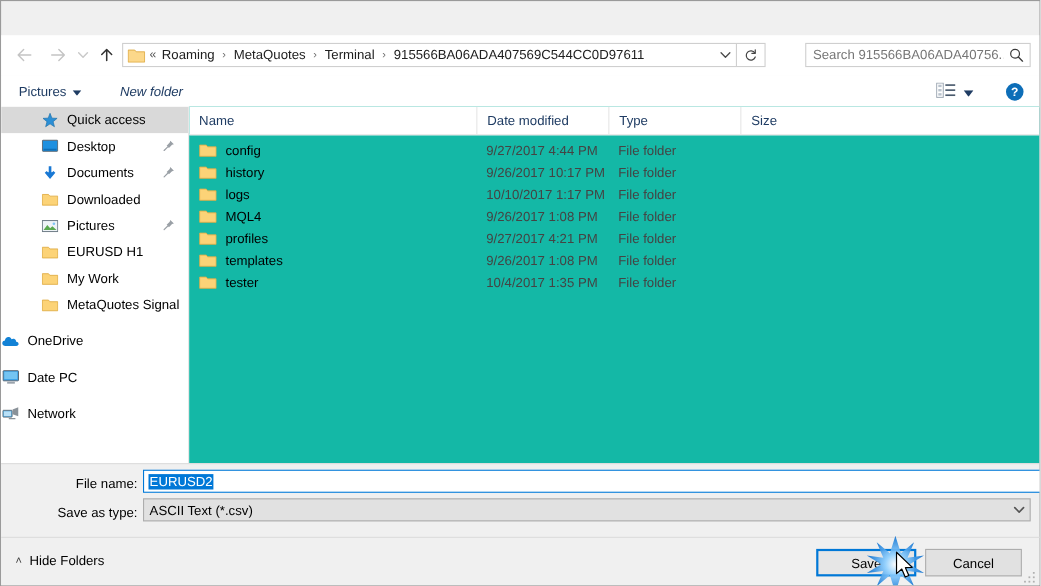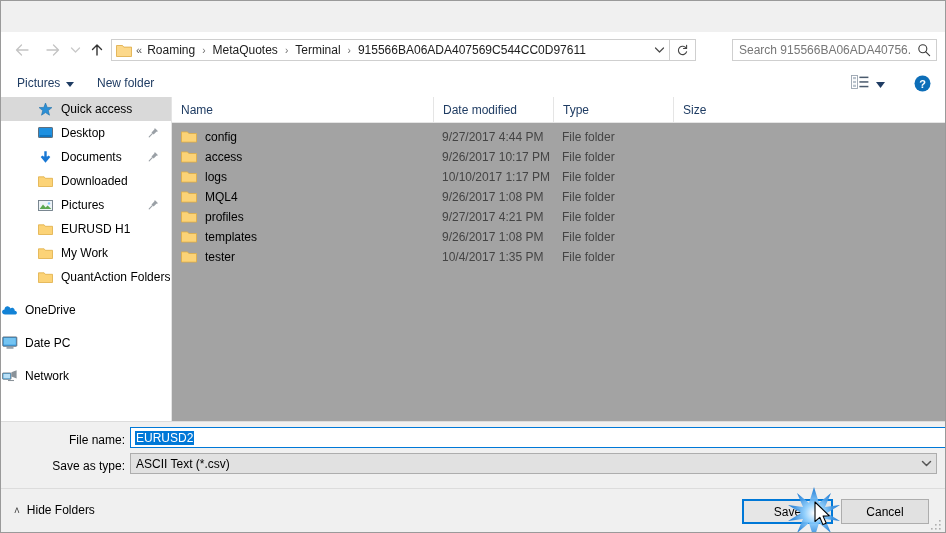--- a/index.html
+++ b/index.html
@@ -122,21 +122,21 @@
     width: 100%; height: 28px;
     background: #ffffff;
     border-bottom: 1px solid #e5e5e5;
   }
   .tb-item {
     position: absolute; top: 5px;
     font-size: 12px; color: #1f3c63;
     display: flex; align-items: center; height: 18px;
   }
   .tb-organize { left: 16px; }
-  .tb-newfolder { left: 96px; }
+  .tb-newfolder { left: 108px; font-style: italic; }
   .tb-caret { margin-left: 6px; }
   .tb-view {
     position: absolute; left: 850px; top: 6px;
     display: flex; align-items: center; gap: 7px;
   }
   .tb-help {
     position: absolute; left: 913px; top: 6px;
     width: 17px; height: 17px;
   }
 
@@ -172,21 +172,21 @@
   .side-pin {
     position: absolute; right: 12px; top: 6px;
     width: 11px; height: 11px;
   }
   .side-gap { height: 9px; }
 
   
   .filelist {
     position: absolute; left: 171px; top: 0;
     right: 0; height: 100%;
-    background: #a3a3a3;
+    background: #14b8a6;
     overflow: hidden;
   }
   .col-head {
     position: relative;
     height: 25px;
     border-bottom: 1px solid #e5e5e5;
     background: #fff;
   }
   .col-head .ch {
     position: absolute; top: 0;
@@ -503,21 +503,21 @@
         </span>
         <span class="side-label">My Work</span>
       </div>
 
       <div class="side-item lvl2">
         <span class="side-icon">
           <svg width="15" height="13" viewBox="0 0 15 13">
             <path d="M0.5 1.8 h5.6 l1.2 1.5 h7.2 v8.2 h-14 z" fill="#fcd377" stroke="#e0ad45" stroke-width="0.8"></path>
           </svg>
         </span>
-        <span class="side-label">QuantAction Folders</span>
+        <span class="side-label">MetaQuotes Signal</span>
       </div>
 
       <div class="side-gap"></div>
 
       <div class="side-item">
         <span class="side-icon">
           <svg width="17" height="12" viewBox="0 0 17 12">
             <path d="M4.2 10.5 C1.9 10.5 0.8 9 1.1 7.5 C1.35 6.2 2.5 5.5 3.5 5.5 C3.6 3.3 5.4 2 7.2 2.4 C8.3 2.65 9.1 3.5 9.5 4.4 C10.3 3.7 11.6 3.7 12.5 4.3 C13.4 4.9 13.8 5.9 13.7 6.7 C15.2 6.8 16.1 7.9 15.9 9 C15.7 10 14.8 10.5 13.8 10.5 Z" fill="#1282d6"></path>
           </svg>
         </span>
@@ -586,21 +586,21 @@
           <div class="cell cell-dim" style="left:510px"></div>
         </div>
 
         <div class="row">
           <div class="cell cell-name" style="left:9px">
             <span class="folder-glyph">
               <svg width="16" height="14" viewBox="0 0 16 14">
                   <path d="M0.5 1.9 h6 l1.3 1.6 h7.7 v8.6 h-15 z" fill="#fcd377" stroke="#e0ad45" stroke-width="0.8"></path>
                 </svg>
             </span>
-            <span>access</span>
+            <span>history</span>
           </div>
           <div class="cell cell-dim" style="left:270px">9/26/2017 10:17 PM</div>
           <div class="cell cell-dim" style="left:390px">File folder</div>
           <div class="cell cell-dim" style="left:510px"></div>
         </div>
 
         <div class="row">
           <div class="cell cell-name" style="left:9px">
             <span class="folder-glyph">
               <svg width="16" height="14" viewBox="0 0 16 14">

